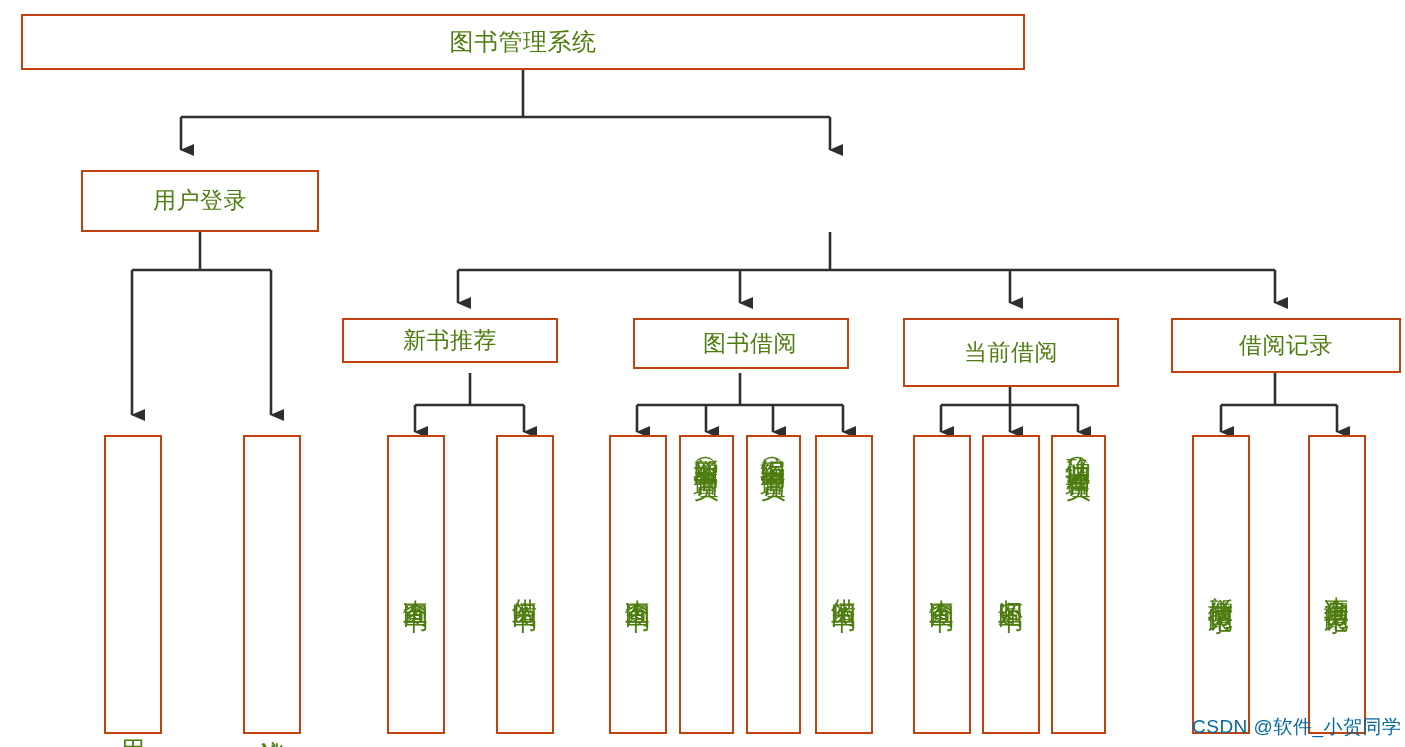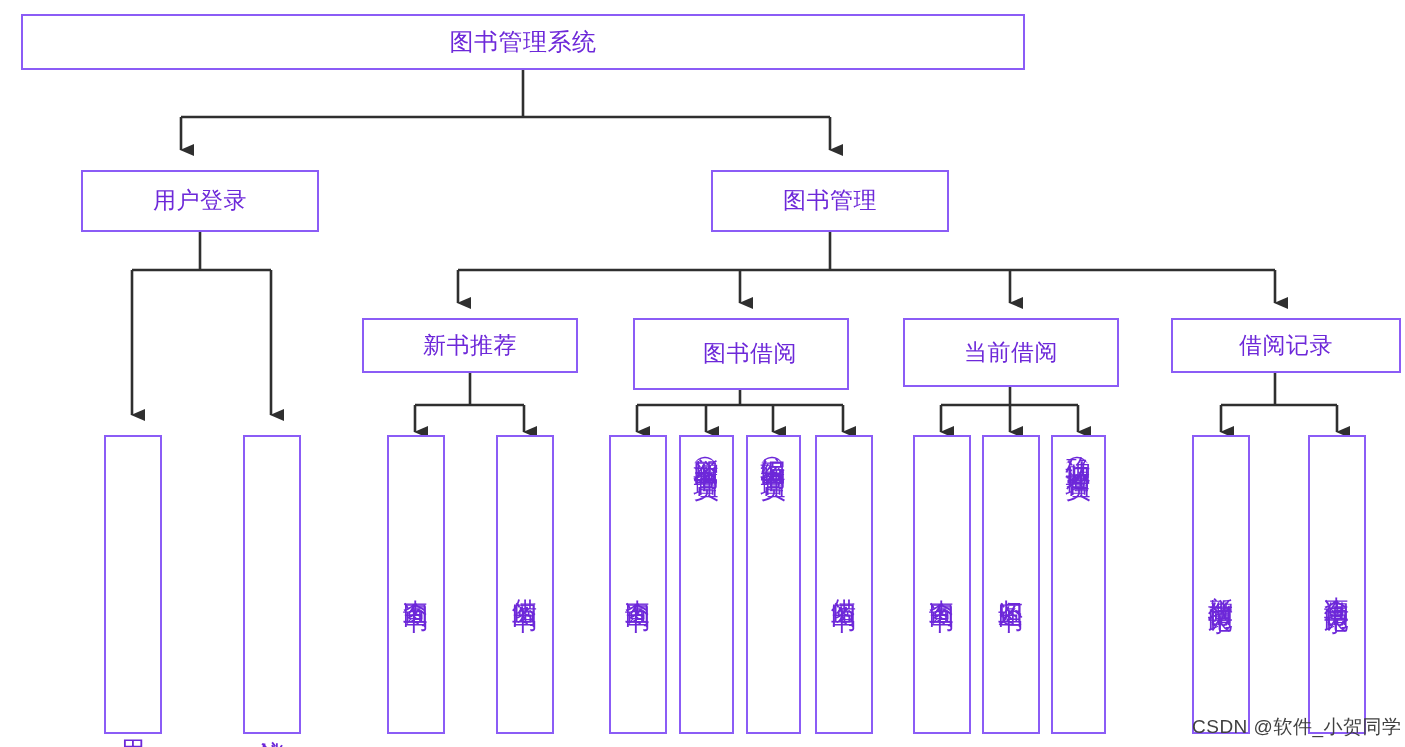--- a/index.html
+++ b/index.html
@@ -23,25 +23,25 @@
     left: 0;
     top: 0;
     width: 1405px;
     height: 747px;
     pointer-events: none;
   }
   .node {
     position: absolute;
     box-sizing: border-box;
     background: #ffffff;
-    border: 2px solid #8b5cf6;
+    border: 2px solid #c2410c;
     display: flex;
     align-items: center;
     justify-content: center;
-    color: #6d28d9;
+    color: #4d7c0f;
   }
   .node .lbl {
     display: block;
     text-align: center;
     line-height: 1.18;
     white-space: nowrap;
   }
   
   .node.horiz .lbl {
     font-size: 23px;
@@ -60,21 +60,21 @@
     font-size: 25px;
     line-height: 1.04;
     letter-spacing: 3px;
     white-space: nowrap;
   }
   .node.vert.mid { align-items: center; }
   .node.vert.bot { align-items: flex-end; }
   .watermark {
     position: absolute;
     font-size: 19px;
-    color: #404040;
+    color: #0369a1;
     white-space: nowrap;
     letter-spacing: 0.5px;
   }
 </style>
 </head>
 <body>
 
 <div id="canvas">
 
   <svg class="links" viewBox="0 0 1405 747" xmlns="http://www.w3.org/2000/svg">
@@ -129,29 +129,26 @@
   </svg>
 
   <div class="node horiz root" style="left:21px; top:14px; width:1004px; height:56px;">
     <span class="lbl">图书管理系统</span>
   </div>
 
   <div class="node horiz" style="left:81px; top:170px; width:238px; height:62px;">
     <span class="lbl">用户登录</span>
   </div>
 
-  <div class="node horiz" style="left:711px; top:170px; width:238px; height:62px;">
-    <span class="lbl">图书管理</span>
-  </div>
-
-  <div class="node horiz" style="left:362px; top:318px; width:216px; height:55px;">
+
+  <div class="node horiz" style="left:342px; top:318px; width:216px; height:45px;">
     <span class="lbl">新书推荐</span>
   </div>
 
-  <div class="node horiz" style="left:633px; top:318px; width:216px; height:72px;padding-left:18px;">
+  <div class="node horiz" style="left:633px; top:318px; width:216px; height:51px;padding-left:18px;">
     <span class="lbl">图书借阅</span>
   </div>
 
   <div class="node horiz" style="left:903px; top:318px; width:216px; height:69px;">
     <span class="lbl">当前借阅</span>
   </div>
 
   <div class="node horiz" style="left:1171px; top:318px; width:230px; height:55px;">
     <span class="lbl">借阅记录</span>
   </div>

